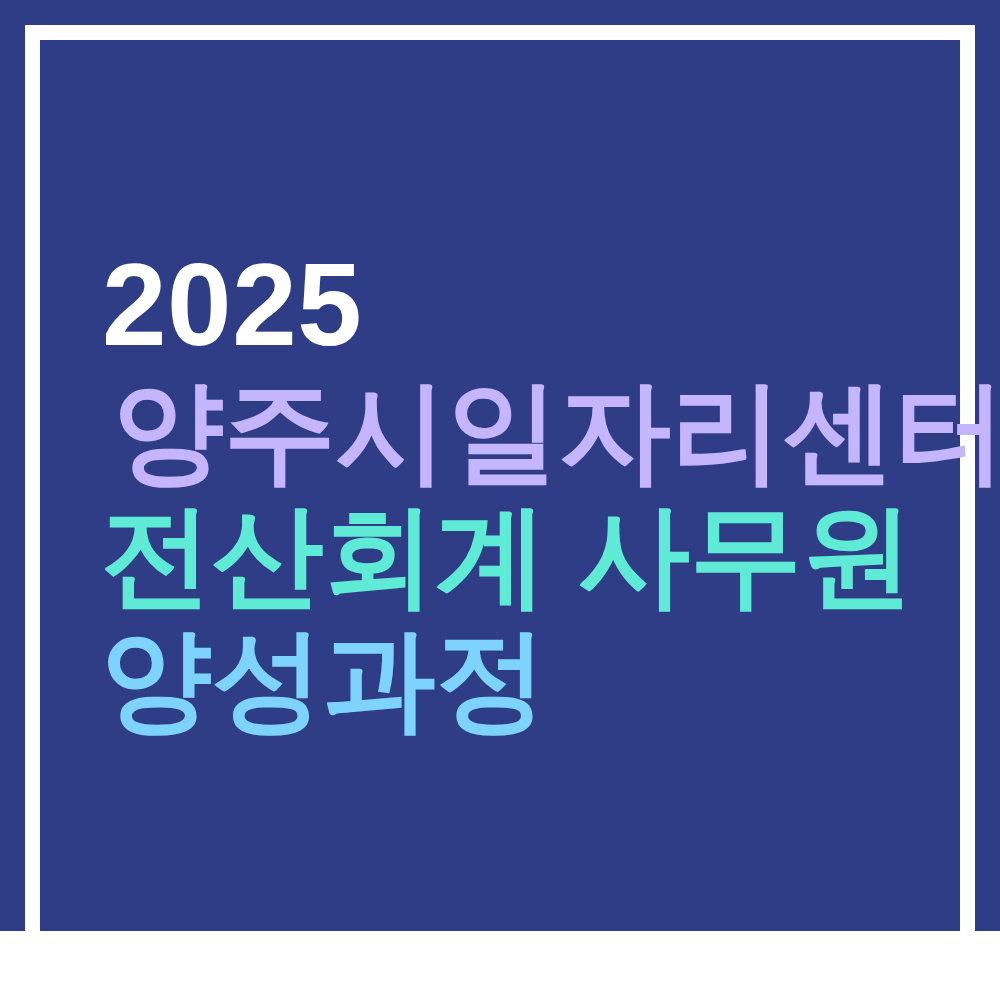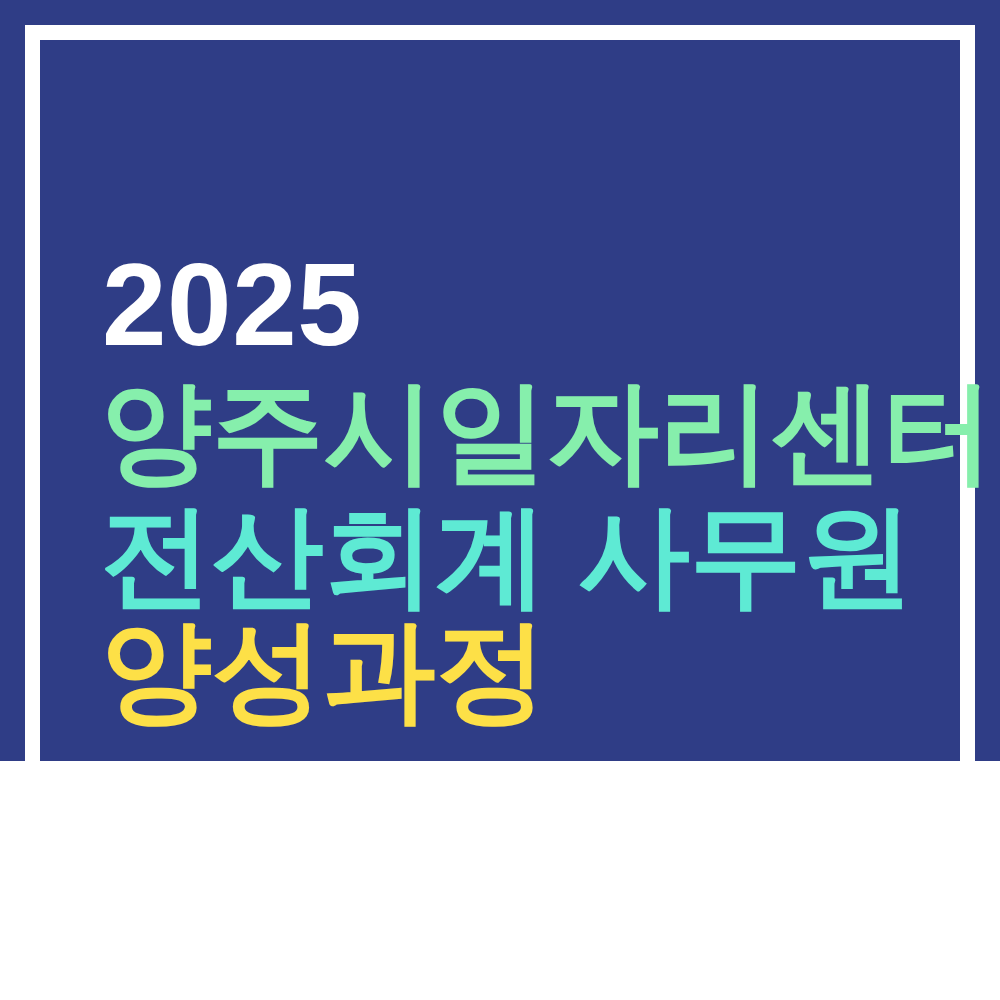--- a/index.html
+++ b/index.html
@@ -11,21 +11,21 @@
   body {
     width: 1000px;
     height: 1000px;
     overflow: hidden;
     font-family: "Liberation Sans", "DejaVu Sans", sans-serif;
   }
 
   #poster {
     position: relative;
     width: 1000px;
-    height: 761px;
+    height: 931px;
     box-sizing: border-box;
     background: #2f3d86;
     overflow: hidden;
   }
 
   
   #frame {
     position: absolute;
     left: 25px;
     top: 25px;
@@ -73,18 +73,18 @@
 </style>
 </head>
 <body>
 
 <div id="poster" style="background: rgb(47, 61, 134);">
 
   <div id="frame" style="border-color: rgb(255, 255, 255);"></div>
 
   <div id="title-block">
     <span class="title-line line-year" style="color: rgb(255, 255, 255);">2025</span>
-    <span class="title-line line-hangul l2" style="color: #86efac;">양주시일자리센터</span>
+    <span class="title-line line-hangul l2" style="color: #c4b5fd; margin-left: 12px;">양주시일자리센터</span>
     <span class="title-line line-hangul l3" style="color: #5eead4;">전산회계 사무원</span>
-    <span class="title-line line-hangul l4" style="color: #fde047; font-family: Liberation Mono, monospace;">양성과정</span>
+    <span class="title-line line-hangul l4" style="color: #7dd3fc;">양성과정</span>
   </div>
 
 </div>
 
 </body></html>

